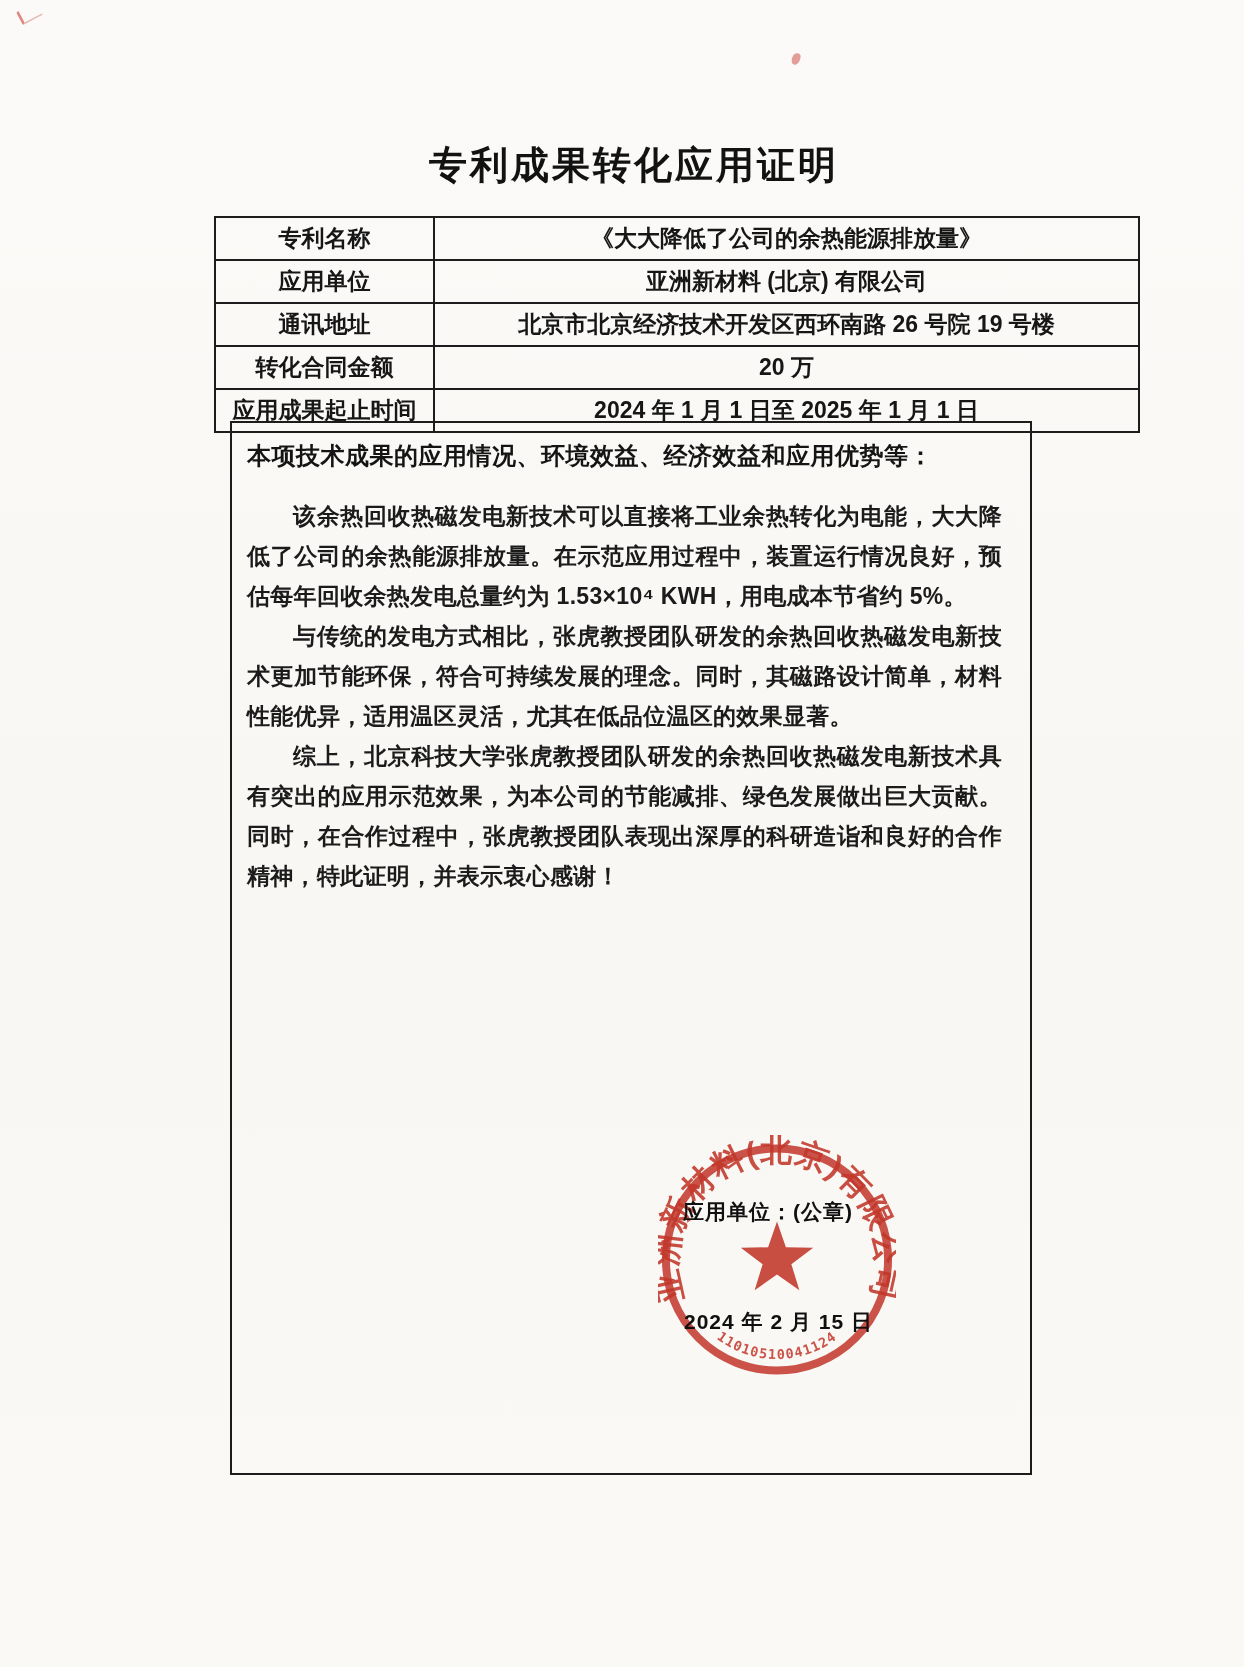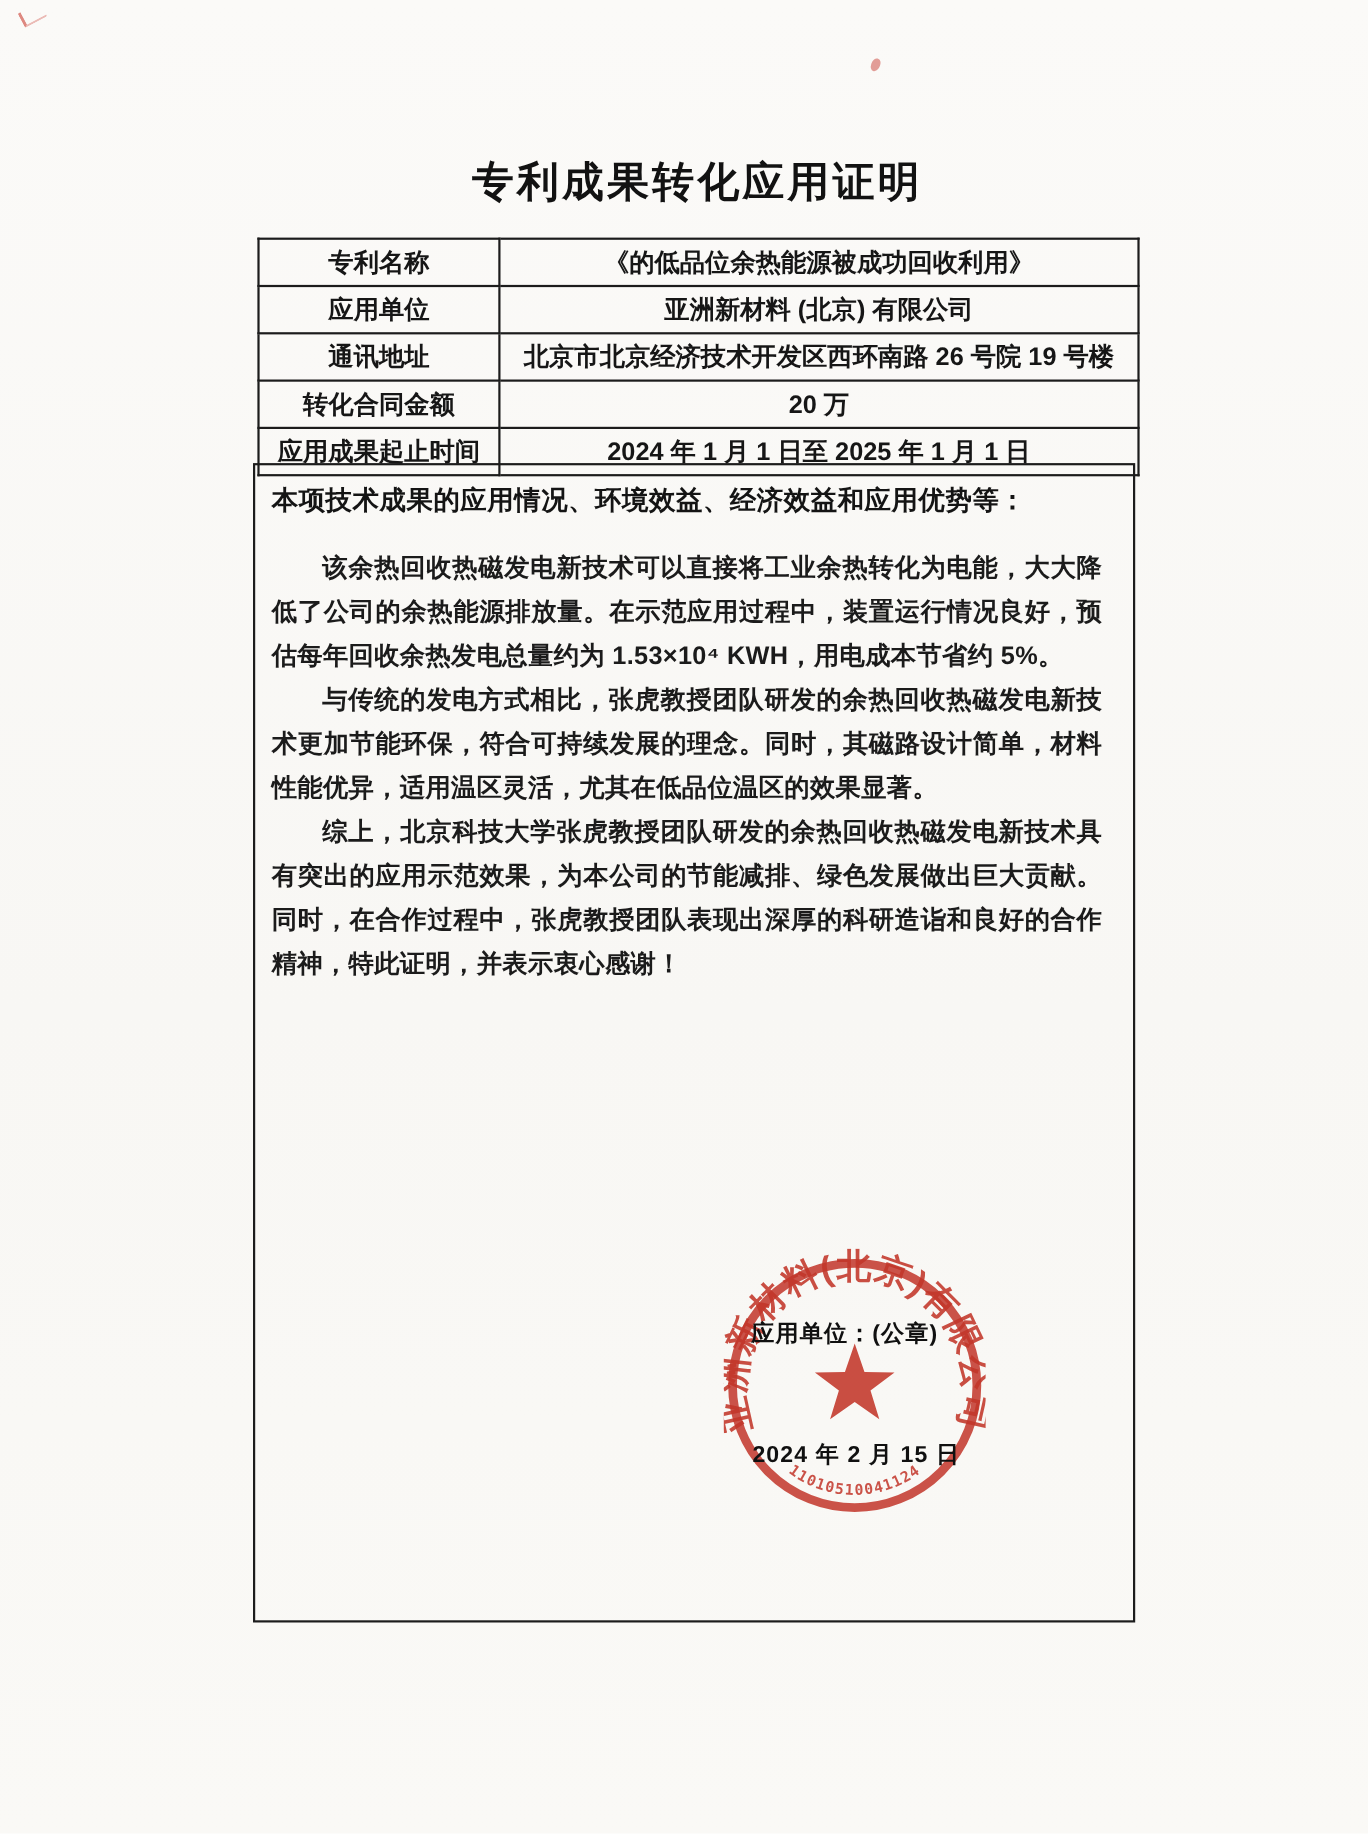--- a/index.html
+++ b/index.html
@@ -25,21 +25,21 @@
     transform:rotate(18deg);
   }
   .title{
     position:absolute;top:140px;left:0;width:100%;
     margin:0;text-align:center;
     font-size:38px;font-weight:900;letter-spacing:3px;
     color:#121212;
     padding-left:12px;
   }
   table.info-table{
-    position:absolute;left:234px;top:216px;width:802px;
+    position:absolute;left:214px;top:216px;width:926px;
     border-collapse:collapse;table-layout:fixed;
   }
   table.info-table td{
     border:2px solid #1c1c1c;
     height:41px;padding:0 6px;
     text-align:center;vertical-align:middle;
     font-size:23px;font-weight:700;color:#161616;
   }
   td.lbl{width:205px;}
   .body-box{
@@ -90,21 +90,21 @@
 
   <div class="speck-tl"></div>
   <div class="speck-tr"></div>
 
   <h1 class="title">专利成果转化应用证明</h1>
 
   <table class="info-table">
     <tbody>
       <tr>
         <td class="lbl">专利名称</td>
-        <td>《的低品位余热能源被成功回收利用》</td>
+        <td>《大大降低了公司的余热能源排放量》</td>
       </tr>
       <tr>
         <td class="lbl">应用单位</td>
         <td>亚洲新材料 (北京) 有限公司</td>
       </tr>
       <tr>
         <td class="lbl">通讯地址</td>
         <td>北京市北京经济技术开发区西环南路 26 号院 19 号楼</td>
       </tr>
       <tr>

